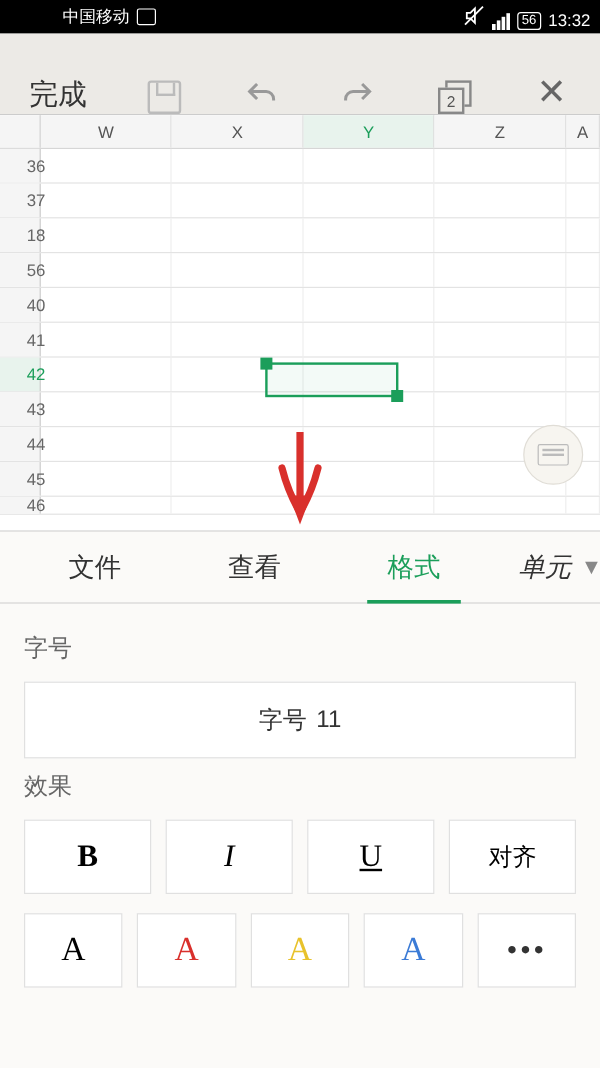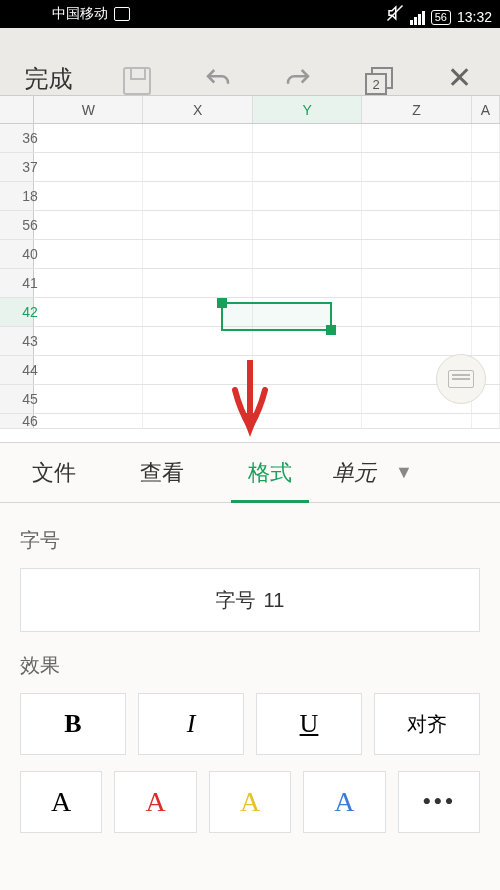--- a/index.html
+++ b/index.html
@@ -47,21 +47,21 @@
 .kb-inner { width: 26px; height: 18px; border: 1.5px solid #bbb; border-radius: 2px; position: relative; }
 .kb-inner::before { content: ""; position: absolute; top: 3px; left: 3px; right: 3px; height: 2px; background: #bbb; box-shadow: 0 4px 0 #bbb; }
 
 
 .arrow { position: absolute; left: 50%; transform: translateX(-50%); top: 355px; }
 .arrow svg { display: block; }
 
 
 .panel { position: absolute; bottom: 0; left: 0; right: 0; background: #fbfaf8; border-top: 1px solid #d5d5d5; height: 448px; }
 .tabs { display: flex; height: 60px; align-items: center; border-bottom: 1px solid #d5d5d5; }
-.tab { flex: none; width: 108px; text-align: center; font-size: 22px; color: #333; height: 100%; display: flex; align-items: center; justify-content: center; position: relative; }
+.tab { flex: none; width: 108px; text-align: center; font-size: 22px; color: #333; height: 100%; display: flex; align-items: center; justify-content: center; position: relative; margin-left: 25px; }
 .tab.active { color: #1b9e5a; }
 .tab.active::after { content: ""; position: absolute; bottom: -1px; left: 15px; right: 15px; height: 3px; background: #1b9e5a; }
 .tab.partial { width: 60px; font-style: italic; }
 .tab-chevron { width: 40px; display: flex; align-items: center; justify-content: center; color: #888; font-size: 18px; }
 
 .panel-body { padding: 14px 20px; }
 .section-label { font-size: 20px; color: #666; margin: 10px 0 14px; }
 .fontsize-display { background: #fff; border: 1px solid #e0e0e0; height: 64px; display: flex; align-items: center; justify-content: center; font-size: 20px; color: #333; gap: 8px; }
 
 .btn-row { display: flex; gap: 12px; }
@@ -277,21 +277,21 @@
     </div>
   </div>
 
   <div class="panel-body">
     <div class="section-label">字号</div>
     <div class="fontsize-display">
       <span>字号</span>
       <span>11</span>
     </div>
 
-    <div class="section-label" style="margin-top:20px">效果</div>
+    <div class="section-label" style="margin-top:10px">效果</div>
     <div class="btn-row">
       <div class="eff-btn bold">
           <span>B</span>
         </div>
       <div class="eff-btn italic">
           <span>I</span>
         </div>
       <div class="eff-btn underline">
           <span>U</span>
         </div>

